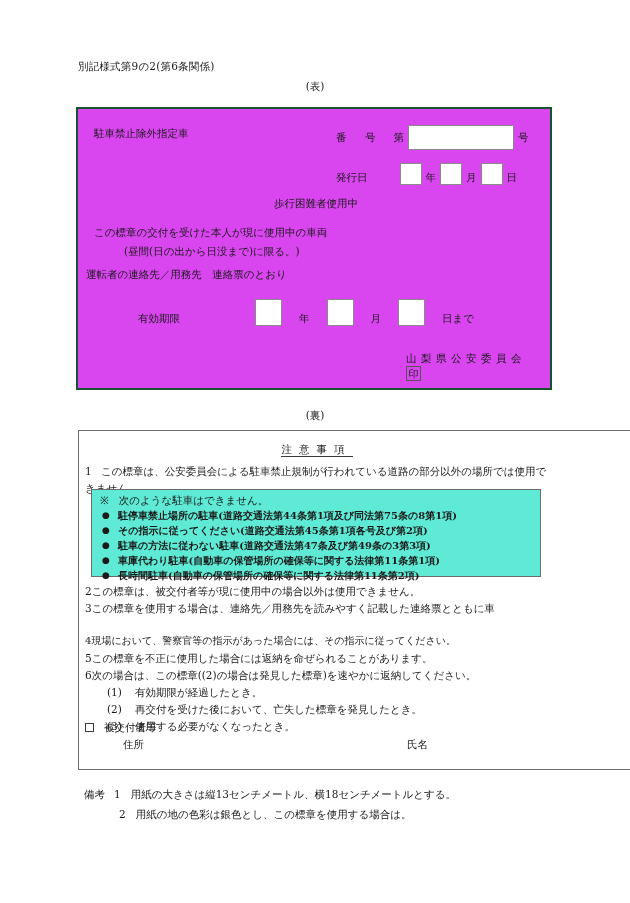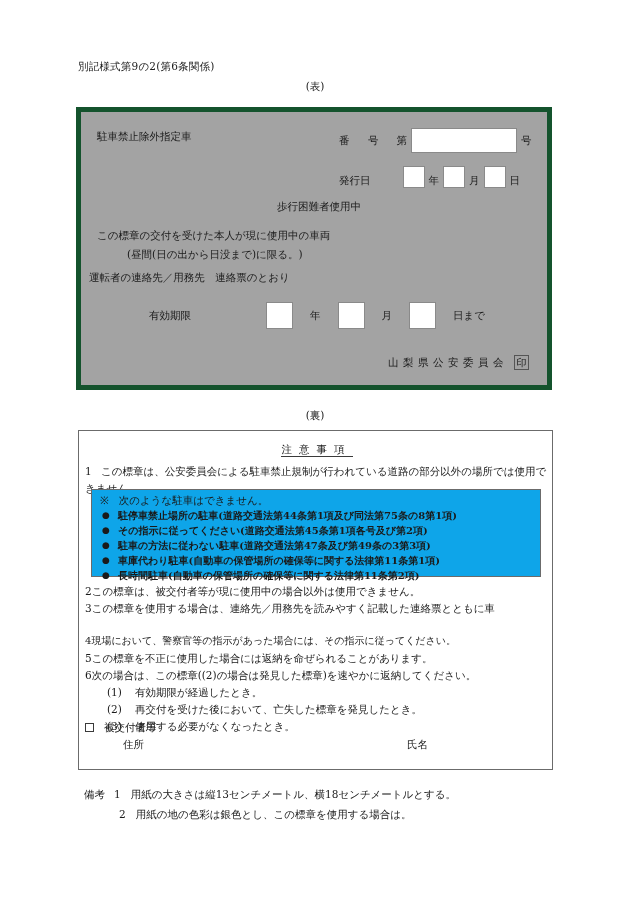--- a/index.html
+++ b/index.html
@@ -48,23 +48,23 @@
     font-size: 10.5px;
   }
 
   
   .card-front {
     position: absolute;
     left: 76px;
     top: 107px;
     width: 476px;
     height: 283px;
-    border: 5px solid #14532d;
-    box-sizing: border-box;
-    background: #a3a3a3;
+    border: 2px solid #14532d;
+    box-sizing: border-box;
+    background: #d946ef;
   }
   .fr-title {
     position: absolute;
     left: 16px;
     top: 18px;
     font-size: 10.5px;
     white-space: nowrap;
   }
   .fr-number-row {
     position: absolute;
@@ -123,65 +123,65 @@
   .fr-contact {
     position: absolute;
     left: 8px;
     top: 159px;
     font-size: 10.5px;
     white-space: nowrap;
   }
 
   .fr-valid-row {
     position: absolute;
-    left: 68px;
+    left: 60px;
     top: 190px;
     display: flex;
-    align-items: center;
+    align-items: flex-end;
     font-size: 10.5px;
     white-space: nowrap;
     gap: 12px;
   }
   .fr-valid-label { margin-right: 58px; }
   .box-sq-m {
     width: 27px;
     height: 27px;
     border: 1px solid #8a8a8a;
     box-sizing: border-box;
     background: #fff;
     margin: 0 5px;
   }
 
   .fr-issuer {
     position: absolute;
     right: 18px;
     top: 243px;
     display: flex;
-    align-items: center;
-    font-size: 10.5px;
-    white-space: nowrap;
+    font-size: 10.5px;
+    white-space: nowrap;
+    flex-direction: column;
   }
   .issuer-name { letter-spacing: 4.5px; margin-right: 6px; }
   .seal-box {
     width: 15px;
     height: 15px;
     border: 1px solid #555;
     box-sizing: border-box;
     font-size: 10px;
     line-height: 13px;
     text-align: center;
     overflow: hidden;
   }
 
   
   .card-back {
     position: absolute;
     left: 78px;
     top: 430px;
-    width: 475px;
+    width: 553px;
     height: 340px;
     border: 1px solid #6b6b6b;
     box-sizing: border-box;
     background: #fff;
   }
   .bk-heading {
     position: absolute;
     left: 0;
     top: 12px;
     width: 475px;
@@ -211,21 +211,21 @@
 
   
   .notice-box {
     position: absolute;
     left: 12px;
     top: 58px;
     width: 450px;
     height: 88px;
     border: 1px solid #6b6b6b;
     box-sizing: border-box;
-    background: #0ea5e9;
+    background: #5eead4;
     padding: 3px 0 0 0;
   }
   .nb-head {
     font-size: 10.5px;
     padding-left: 8px;
     line-height: 15px;
   }
   .nb-head .mark { margin-right: 10px; }
   .nb-list {
     margin: 0;

